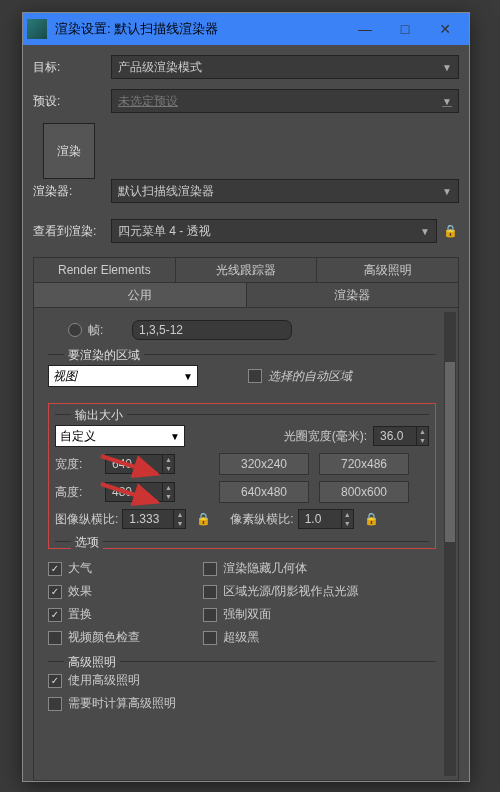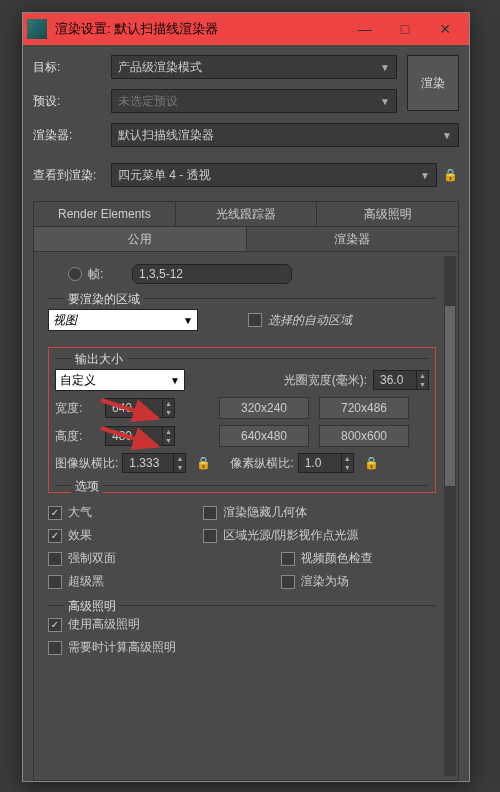--- a/index.html
+++ b/index.html
@@ -1,33 +1,33 @@
 <!DOCTYPE html>
 <html><head>
 <meta charset="utf-8">
 <style>
 * { box-sizing: border-box; margin: 0; padding: 0; }
 body { background: #2a2a2a; font-family: "Microsoft YaHei", sans-serif; font-size: 12px; color: #ccc; width: 500px; height: 792px; overflow: hidden; position: relative; }
 .backdrop { position: absolute; inset: 0; background: #3a3a3a; }
 .window { position: absolute; left: 22px; top: 12px; width: 448px; height: 770px; background: #4a4a4a; border: 1px solid #888; box-shadow: 0 4px 20px rgba(0,0,0,0.5); display: flex; flex-direction: column; }
-.titlebar { height: 32px; background: #ef4444; color: #000; display: flex; align-items: center; padding: 0 4px; }
+.titlebar { height: 32px; background: #3b82f6; color: #000; display: flex; align-items: center; padding: 0 4px; }
 .app-icon { width: 20px; height: 20px; background: linear-gradient(135deg, #2a7a7a, #1a4a4a); margin-right: 8px; }
 .title-text { flex: 1; font-size: 13px; }
 .win-btns { display: flex; gap: 0; }
 .win-btn { width: 40px; height: 28px; display: flex; align-items: center; justify-content: center; color: #333; font-size: 14px; cursor: pointer; }
 .body { flex: 1; padding: 10px 10px 0 10px; display: flex; flex-direction: column; overflow: hidden; }
 
 
 .form-row { display: flex; align-items: center; margin-bottom: 10px; }
 .form-label { width: 78px; color: #ddd; }
 .select { flex: 1; height: 24px; background: #3a3a3a; border: 1px solid #222; color: #ccc; padding: 9px 6px; display: flex; align-items: center; justify-content: space-between; }
-.select.disabled { color: #777; }
+.select.disabled { color: #777; text-decoration: underline; }
 .chev { font-size: 10px; color: #aaa; }
 .render-btn { width: 52px; height: 56px; background: #555; border: 1px solid #222; color: #ddd; display: flex; align-items: center; justify-content: center; margin-left: 10px; font-family: Liberation Mono, monospace; }
-.top-grid { display: flex; }
+.top-grid { display: flex; flex-direction: column; }
 .top-left { flex: 1; }
 .lock-icon { width: 16px; height: 16px; margin-left: 6px; display: inline-flex; align-items: center; justify-content: center; color: #d4a84a; font-size: 12px; }
 
 
 .tabs-row { display: flex; border: 1px solid #333; margin-top: 4px; }
 .tab { flex: 1; height: 24px; display: flex; align-items: center; justify-content: center; border-right: 1px solid #333; background: #4a4a4a; cursor: pointer; }
 .tab:last-child { border-right: none; }
 .tabs-row2 { display: flex; border: 1px solid #333; border-top: none; }
 .tab2 { flex: 1; height: 24px; display: flex; align-items: center; justify-content: center; background: #4a4a4a; cursor: pointer; border-right: 1px solid #333; }
 .tab2:last-child { border-right: none; }
@@ -254,35 +254,35 @@
               <span>渲染隐藏几何体</span>
             </div>
             <div class="opt-item left">
               <span class="checkbox checked"></span>
               <span>效果</span>
             </div>
             <div class="opt-item right">
               <span class="checkbox"></span>
               <span>区域光源/阴影视作点光源</span>
             </div>
+            <div class="opt-item left">
+              <span class="checkbox checked"></span>
+              <span>置换</span>
+            </div>
             <div class="opt-item right">
               <span class="checkbox"></span>
               <span>强制双面</span>
             </div>
             <div class="opt-item left">
               <span class="checkbox"></span>
               <span>视频颜色检查</span>
             </div>
             <div class="opt-item right">
               <span class="checkbox"></span>
               <span>超级黑</span>
-            </div>
-            <div class="opt-item left">
-              <span class="checkbox"></span>
-              <span>渲染为场</span>
             </div>
           </div>
 
         <div class="group-sep" style="margin-top:12px;">
             <span class="group-title">高级照明</span>
           </div>
         <div class="row" style="margin-top:10px;">
           <span class="checkbox checked"></span>
           <span>使用高级照明</span>
         </div>

